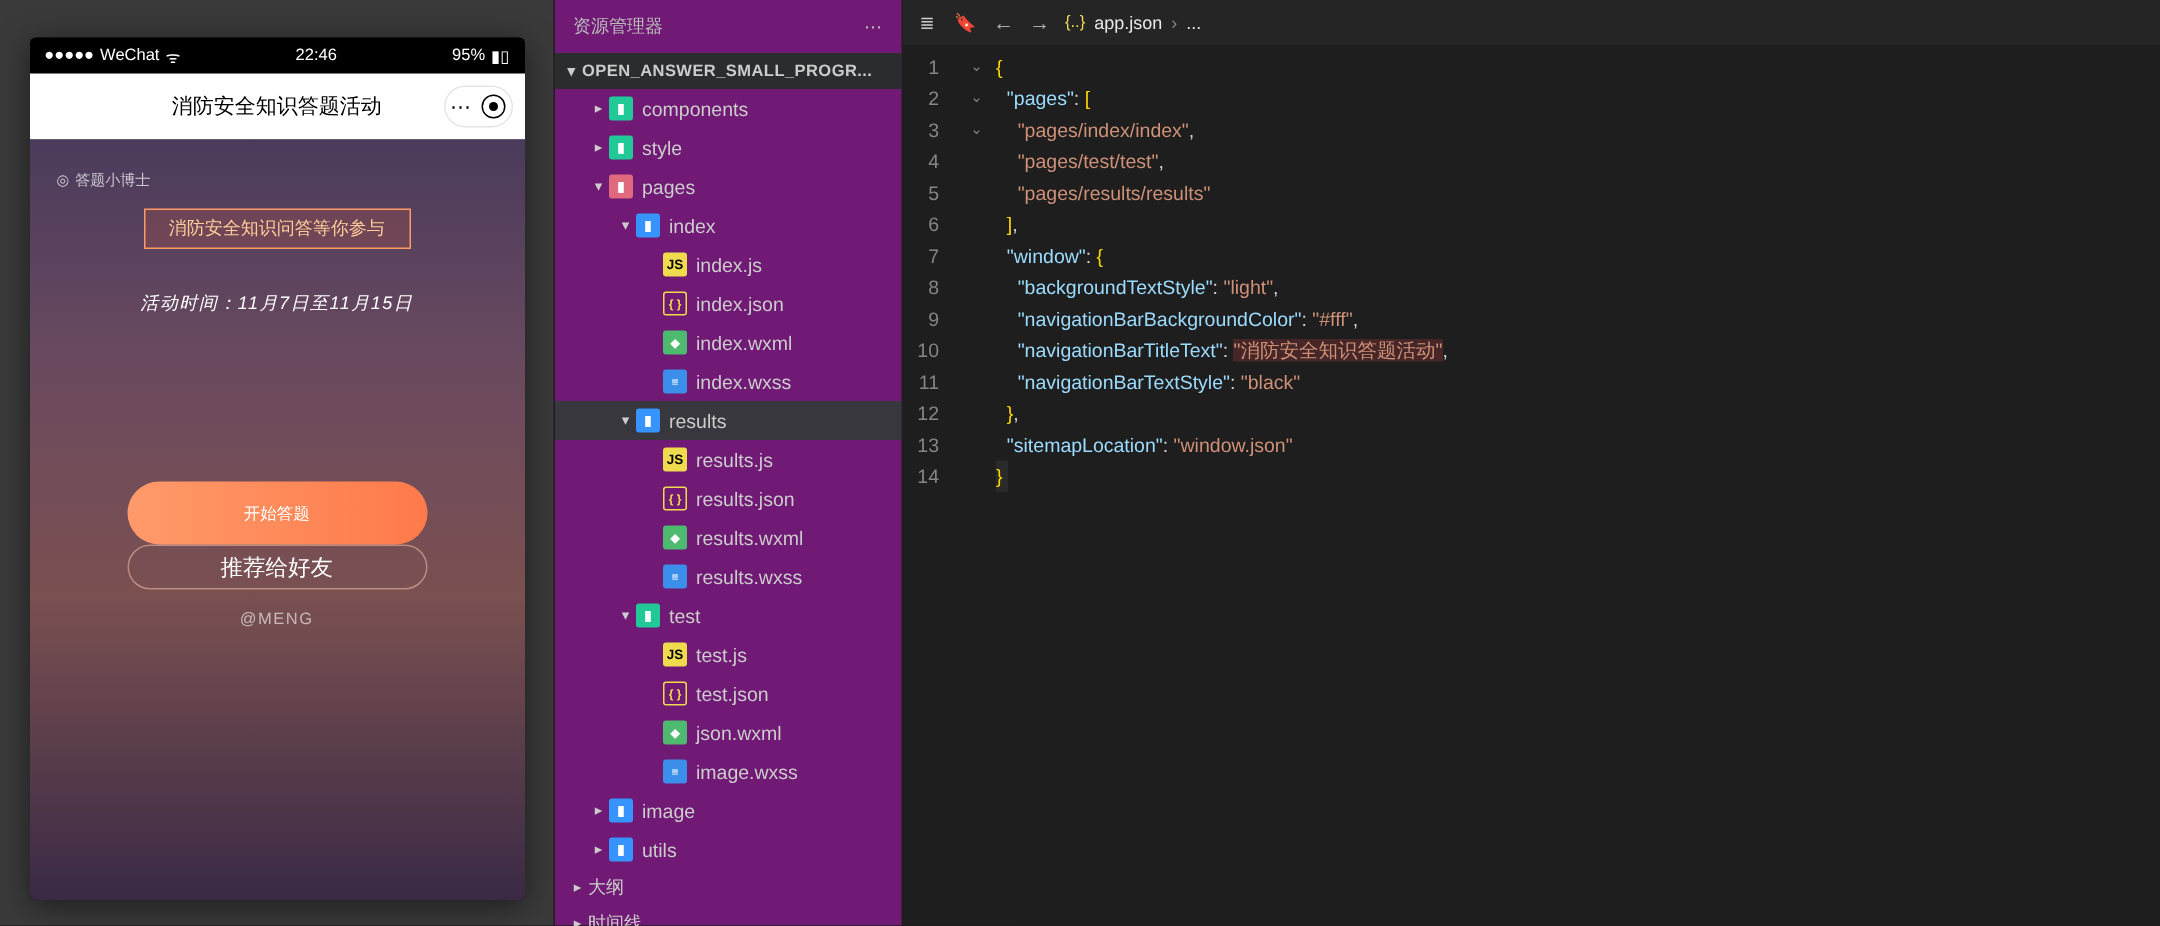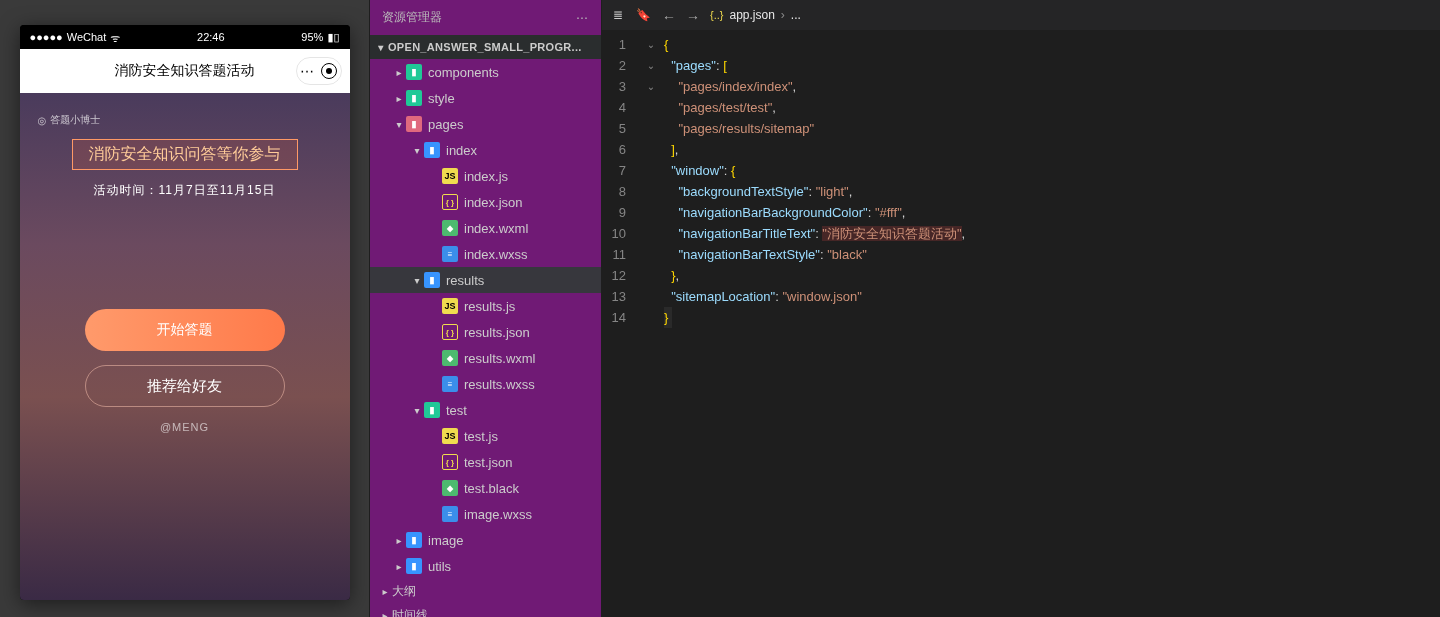--- a/index.html
+++ b/index.html
@@ -13,24 +13,24 @@
 .status-right { display: flex; align-items: center; gap: 4px; }
 .nav-bar { height: 44px; background: #fff; color: #000; display: flex; align-items: center; justify-content: center; position: relative; font-size: 14px; }
 .nav-right { position: absolute; right: 8px; display: flex; gap: 4px; }
 .nav-cap { width: 46px; height: 28px; border: 1px solid rgba(0,0,0,.1); border-radius: 14px; display: flex; align-items: center; justify-content: space-around; }
 .nav-dot { width: 16px; height: 16px; border-radius: 50%; border: 1.5px solid #000; display:flex;align-items:center;justify-content:center;}
 .nav-dot::before{content:"";width:6px;height:6px;border-radius:50%;background:#000;}
 .app-body { flex: 1; background: linear-gradient(180deg, #4a3b5c 0%, #6b4a5f 30%, #7a5050 60%, #3a2a45 100%); display: flex; flex-direction: column; align-items: center; padding-top: 20px; position: relative; overflow: hidden; }
 .app-logo { align-self: flex-start; margin-left: 18px; color: rgba(255,255,255,0.7); font-size: 10px; display:flex;align-items:center;gap:4px;}
 .app-h1 { color: #fff; font-size: 38px; font-weight: 700; margin-top: 20px; letter-spacing: 4px; text-align: center; line-height: 1.2; }
 .app-h2 { color: #fff; font-size: 36px; font-weight: 700; letter-spacing: 4px; margin-top: 2px; }
-.app-chip { margin-top: 12px; padding: 4px 16px; border: 1px solid #ff9966; color: #ffcc99; font-size: 16px; background: rgba(255,100,50,0.15); }
-.app-date { color: #fff; font-size: 12px; margin-top: 12px; letter-spacing: 1px; }
-.btn-primary { margin-top: 110px; width: 200px; height: 42px; background: linear-gradient(90deg,#ff9a6b,#ff7a4a); border-radius: 22px; color: #fff; display: flex; align-items: center; justify-content: center; font-size: 14px; border:none; }
-.btn-secondary { margin-top: 14px; width: 200px; height: 42px; background: transparent; border: 1px solid rgba(255,200,180,0.5); border-radius: 22px; color: #fff; display: flex; align-items: center; justify-content: center; font-size: 15px; }
+.app-chip { margin-top: 12px; padding: 4px 16px; border: 1px solid #ff9966; color: #ffcc99; font-size: 12px; background: rgba(255,100,50,0.15); }
+.app-date { color: #fff; font-size: 12px; margin-top: 28px; letter-spacing: 1px; font-style: italic; }
+.btn-primary { margin-top: 110px; width: 200px; height: 42px; background: linear-gradient(90deg,#ff9a6b,#ff7a4a); border-radius: 22px; color: #fff; display: flex; align-items: center; justify-content: center; font-size: 11px; border:none; }
+.btn-secondary { width: 200px; height: 30px; background: transparent; border: 1px solid rgba(255,200,180,0.5); border-radius: 22px; color: #fff; display: flex; align-items: center; justify-content: center; font-size: 15px; }
 .app-credit { margin-top: 14px; color: rgba(255,255,255,0.6); font-size: 11px; letter-spacing: 1px; }
 .firefighter { position: absolute; bottom: 0; width: 100%; height: 260px; background: radial-gradient(circle at 50% 40%, rgba(255,120,80,0.25) 10%, transparent 55%), linear-gradient(180deg, transparent 0%, rgba(30,15,40,0.9) 90%); z-index:-1;}
 
 
 .explorer-panel { width: 233px; background: #701a75; border-left: 1px solid #1e1e1e; border-right:1px solid #1e1e1e; display: flex; flex-direction: column; }
 .explorer-header { height: 35px; display: flex; align-items: center; justify-content: space-between; padding: 0 12px; color: #bbb; font-size: 12px; }
 .explorer-more { letter-spacing: 1px; }
 .tree { flex: 1; overflow: auto; font-size: 13px; }
 .tree-root { height: 24px; display: flex; align-items: center; padding-left: 4px; background: #2a2d2e; font-weight: 700; color: #ccc; font-size: 11px; letter-spacing: .3px;}
 .tree-item { height: 26px; display: flex; align-items: center; color: #ccc; cursor: pointer; white-space: nowrap; }
@@ -199,21 +199,21 @@
         <span>test.js</span>
       </div>
     <div class="tree-item d3">
         <span class="caret"></span>
         <span class="ticon ic-json">{ }</span>
         <span>test.json</span>
       </div>
     <div class="tree-item d3">
         <span class="caret"></span>
         <span class="ticon ic-wxml">◆</span>
-        <span>test.black</span>
+        <span>json.wxml</span>
       </div>
     <div class="tree-item d3">
         <span class="caret"></span>
         <span class="ticon ic-wxss">≡</span>
         <span>image.wxss</span>
       </div>
 
     <div class="tree-item d1">
         <span class="caret">▸</span>
         <span class="ticon ic-folder">▮</span>
@@ -279,21 +279,21 @@
         <div></div>
         <div></div>
         <div></div>
         <div></div>
         <div></div>
     </div>
     <div class="code"><span class="tok-br">{</span>
   <span class="tok-key">"<span>pages</span>"</span><span class="tok-punc">: </span><span class="tok-br">[</span>
     <span class="tok-str">"<span>pages/index/index</span>"</span><span class="tok-punc">,</span>
     <span class="tok-str">"<span>pages/test/test</span>"</span><span class="tok-punc">,</span>
-    <span class="tok-str">"<span>pages/results/sitemap</span>"</span>
+    <span class="tok-str">"<span>pages/results/results</span>"</span>
   <span class="tok-br">]</span><span class="tok-punc">,</span>
   <span class="tok-key">"<span>window</span>"</span><span class="tok-punc">: </span><span class="tok-br">{</span>
     <span class="tok-key">"<span>backgroundTextStyle</span>"</span><span class="tok-punc">: </span><span class="tok-str">"<span>light</span>"</span><span class="tok-punc">,</span>
     <span class="tok-key">"<span>navigationBarBackgroundColor</span>"</span><span class="tok-punc">: </span><span class="tok-str">"<span>#fff</span>"</span><span class="tok-punc">,</span>
     <span class="tok-key">"<span>navigationBarTitleText</span>"</span><span class="tok-punc">: </span><span class="tok-str-hl">"<span>消防安全知识答题活动</span>"</span><span class="tok-punc">,</span>
     <span class="tok-key">"<span>navigationBarTextStyle</span>"</span><span class="tok-punc">: </span><span class="tok-str">"<span>black</span>"</span>
   <span class="tok-br">}</span><span class="tok-punc">,</span>
   <span class="tok-key">"<span>sitemapLocation</span>"</span><span class="tok-punc">: </span><span class="tok-str">"<span>window.json</span>"</span>
 <span class="tok-br line-cursor">}</span></div>
   </div>

